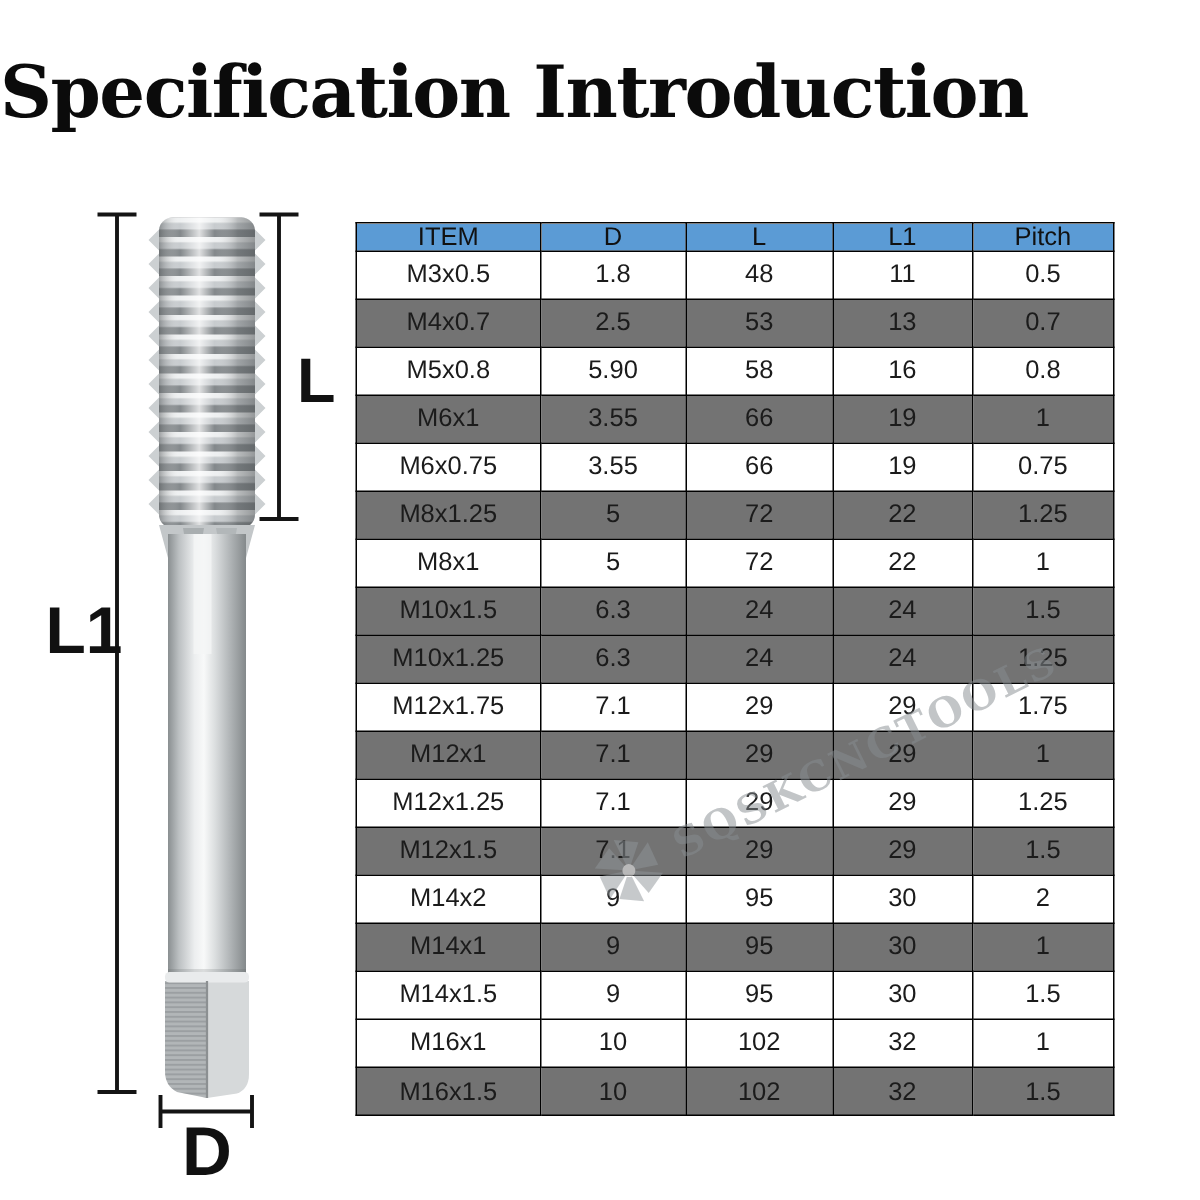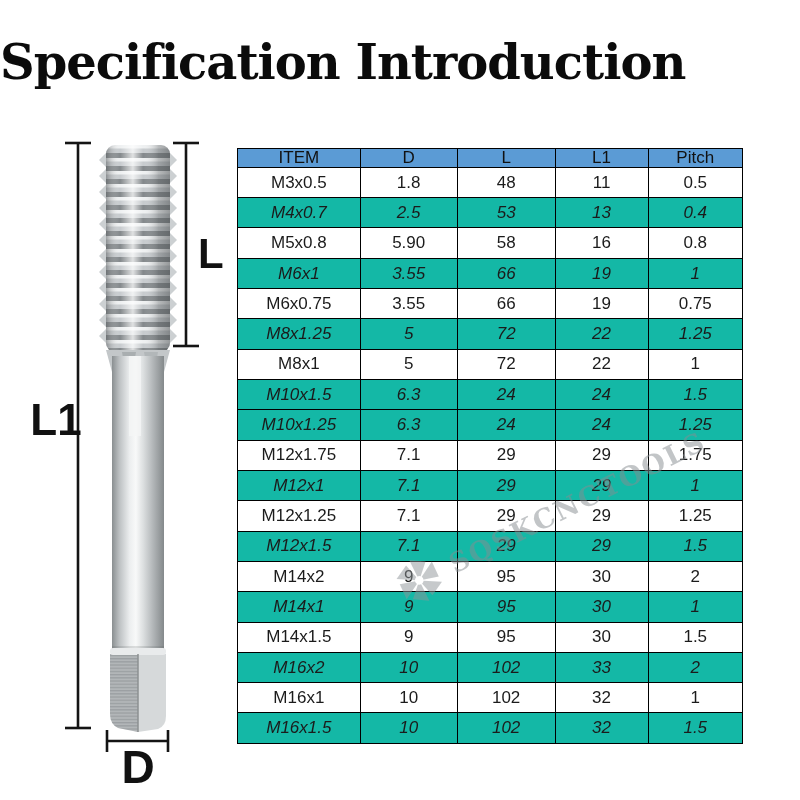--- a/index.html
+++ b/index.html
@@ -25,21 +25,21 @@
     position:absolute; left:237px; top:148px; width:506px; height:596px;
     border-collapse:collapse; table-layout:fixed;
     font-size:17px; color:#1b1b1b;
   }
   .spec-table th, .spec-table td {
     border:1.6px solid #000; text-align:center; vertical-align:middle;
     padding:0; line-height:1.05; font-weight:400; overflow:hidden;
   }
   .spec-table thead th { background:#5B9BD5; color:#111;text-align:center; }
   .spec-table tbody tr { background:#ffffff;margin-top:48px; }
-  .spec-table tbody tr.alt { background:#14b8a6;font-style:italic; }
+  .spec-table tbody tr.alt { background:#737373; }
   
   .watermark {
     position:absolute; left:396px; top:566px;
     display:flex; align-items:center; gap:9px;
     transform:rotate(-26.5deg); transform-origin:left center;
     opacity:0.5; pointer-events:none;
   }
   .watermark .wm-text {
     font-family:"DejaVu Serif","Liberation Serif",serif;
     font-weight:bold; font-size:27px; letter-spacing:2px; color:#878d91;
@@ -150,21 +150,21 @@
         <td>1.8</td>
         <td>48</td>
         <td>11</td>
         <td>0.5</td>
       </tr>
       <tr class="alt">
         <td>M4x0.7</td>
         <td>2.5</td>
         <td>53</td>
         <td>13</td>
-        <td>0.4</td>
+        <td>0.7</td>
       </tr>
       <tr>
         <td>M5x0.8</td>
         <td>5.90</td>
         <td>58</td>
         <td>16</td>
         <td>0.8</td>
       </tr>
       <tr class="alt">
         <td>M6x1</td>
@@ -249,27 +249,20 @@
         <td>95</td>
         <td>30</td>
         <td>1</td>
       </tr>
       <tr>
         <td>M14x1.5</td>
         <td>9</td>
         <td>95</td>
         <td>30</td>
         <td>1.5</td>
-      </tr>
-      <tr class="alt">
-        <td>M16x2</td>
-        <td>10</td>
-        <td>102</td>
-        <td>33</td>
-        <td>2</td>
       </tr>
       <tr>
         <td>M16x1</td>
         <td>10</td>
         <td>102</td>
         <td>32</td>
         <td>1</td>
       </tr>
       <tr class="alt">
         <td>M16x1.5</td>

